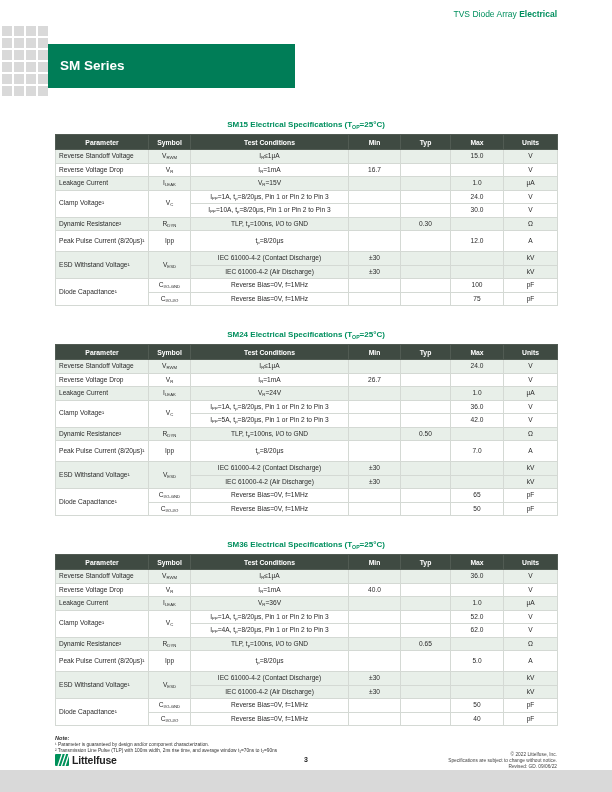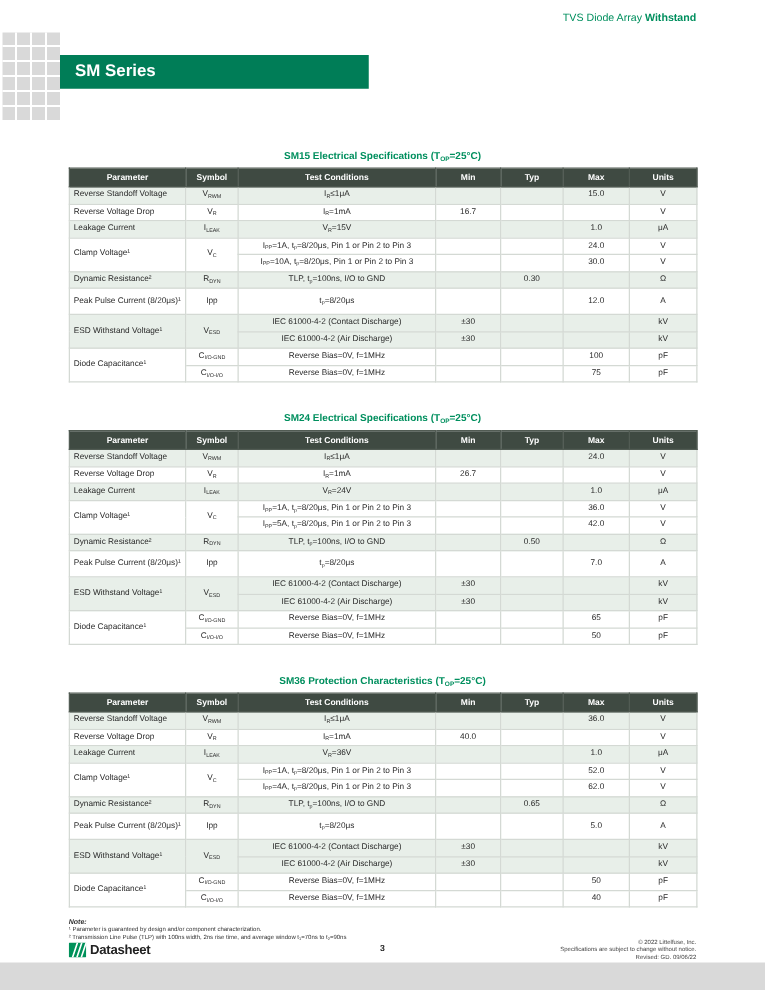--- a/index.html
+++ b/index.html
@@ -11,21 +11,21 @@
   .tagline .b { font-weight:bold; }
 
   
   .squares { position:absolute; left:2px; top:26px; width:46px; height:70px;
     background-color:#d9d9d9;
     background-image:
       repeating-linear-gradient(to right, transparent 0 10px, #fff 10px 12px),
       repeating-linear-gradient(to bottom, transparent 0 10px, #fff 10px 12px); }
 
   
-  .banner { position:absolute; left:48px; top:44px; width:247px; height:27px; background:#007d57;
+  .banner { position:absolute; left:48px; top:44px; width:247px; height:44px; background:#007d57;
     color:#fff; display:flex; flex-direction:column; justify-content:center; padding-left:12px; }
   .banner h1 { font-size:13.5px; font-weight:bold; line-height:1.2; }
   .banner p { font-size:8.5px; margin-top:2px; }
 
   
   .tbl-section { position:absolute; left:55px; width:502px; }
   .tbl-title { text-align:center; color:#008f5e; font-size:8px; font-weight:bold; margin-bottom:5px; }
   table.spec { width:100%; border-collapse:collapse; table-layout:fixed; }
   col.c-param { width:93px; } col.c-sym { width:42px; } col.c-cond { width:158px; }
   col.c-min { width:52px; } col.c-typ { width:50px; } col.c-max { width:53px; } col.c-units { width:54px; }
@@ -52,21 +52,21 @@
   .copy { position:absolute; right:0; top:0; text-align:right; font-size:4.8px; line-height:1.3; color:#444; }
   .bottombar { position:absolute; left:0; bottom:0; width:612px; height:22px; background:#d9d9d9; }
 </style>
 </head>
 <body>
 
 <div class="page">
 
   <div class="tagline">
     <span>TVS Diode Array</span>
-    <span class="b">Withstand</span>
+    <span class="b">Electrical</span>
   </div>
 
   <div class="squares"></div>
 
   <div class="banner">
     <h1>SM Series</h1>
   </div>
 
   <section class="tbl-section" style="top:120px">
     <h2 class="tbl-title"><span>SM15 Electrical Specifications (T</span><sub>OP</sub><span>=25°C)</span></h2>
@@ -306,21 +306,21 @@
           <td></td>
           <td></td>
           <td>50</td>
           <td>pF</td>
         </tr>
       </tbody>
     </table>
   </section>
 
   <section class="tbl-section" style="top:540px">
-    <h2 class="tbl-title"><span>SM36 Protection Characteristics (T</span><sub>OP</sub><span>=25°C)</span></h2>
+    <h2 class="tbl-title"><span>SM36 Electrical Specifications (T</span><sub>OP</sub><span>=25°C)</span></h2>
     <table class="spec">
       <colgroup>
           <col class="c-param">
           <col class="c-sym">
           <col class="c-cond">
           <col class="c-min">
           <col class="c-typ">
           <col class="c-max">
           <col class="c-units">
         </colgroup>
@@ -441,21 +441,21 @@
   </div>
 
   <div class="footer">
     <div class="logo">
       <span class="lf-icon">
         <svg width="14" height="12" viewBox="0 0 14 12" aria-hidden="true">
           <rect width="14" height="12" rx="1" fill="#00915a"></rect>
           <path d="M3 12 L7 0 M6.5 12 L10.5 0 M10 12 L14 0" stroke="#ffffff" stroke-width="1.3" fill="none"></path>
         </svg>
       </span>
-      <span class="word">Datasheet</span>
+      <span class="word">Littelfuse</span>
     </div>
     <div class="pageno">3</div>
     <div class="copy">
       <div>© 2022 Littelfuse, Inc.</div>
       <div>Specifications are subject to change without notice.</div>
       <div>Revised: GD. 09/06/22</div>
     </div>
   </div>
 
   <div class="bottombar"></div>

